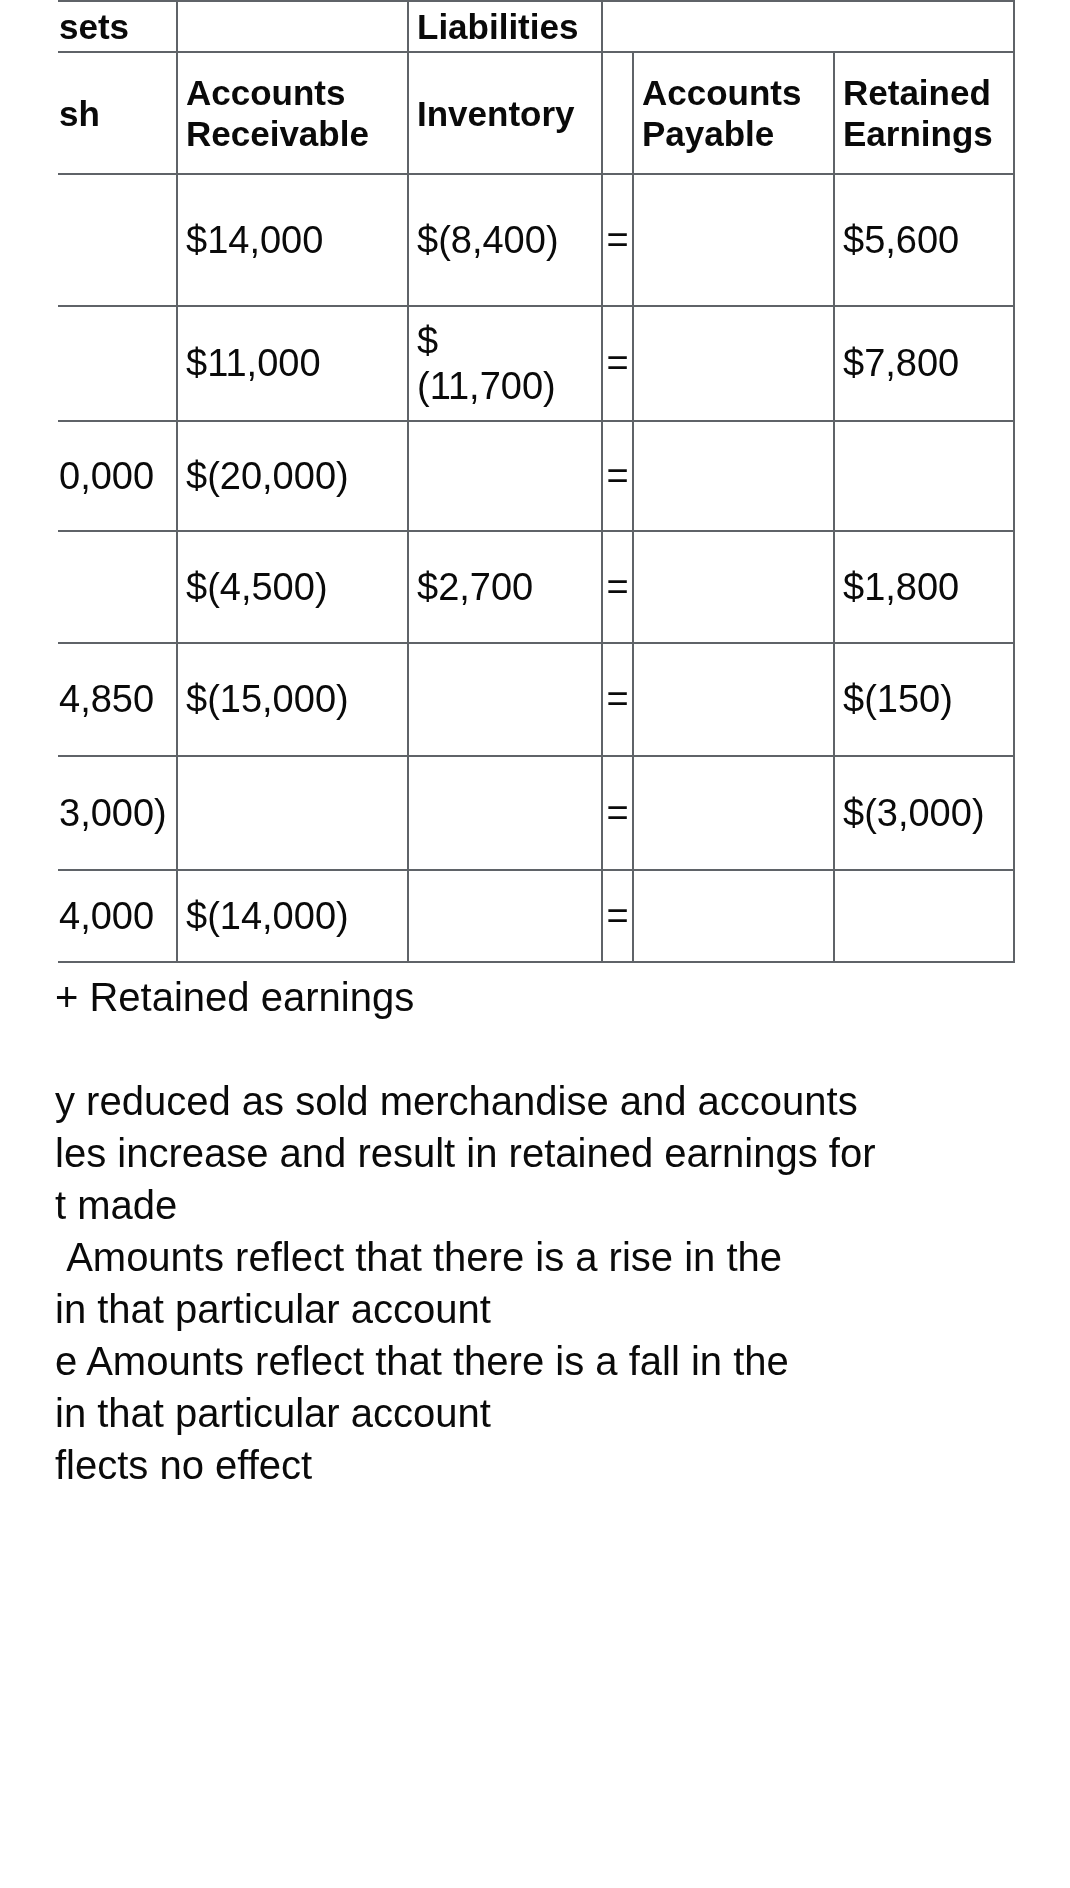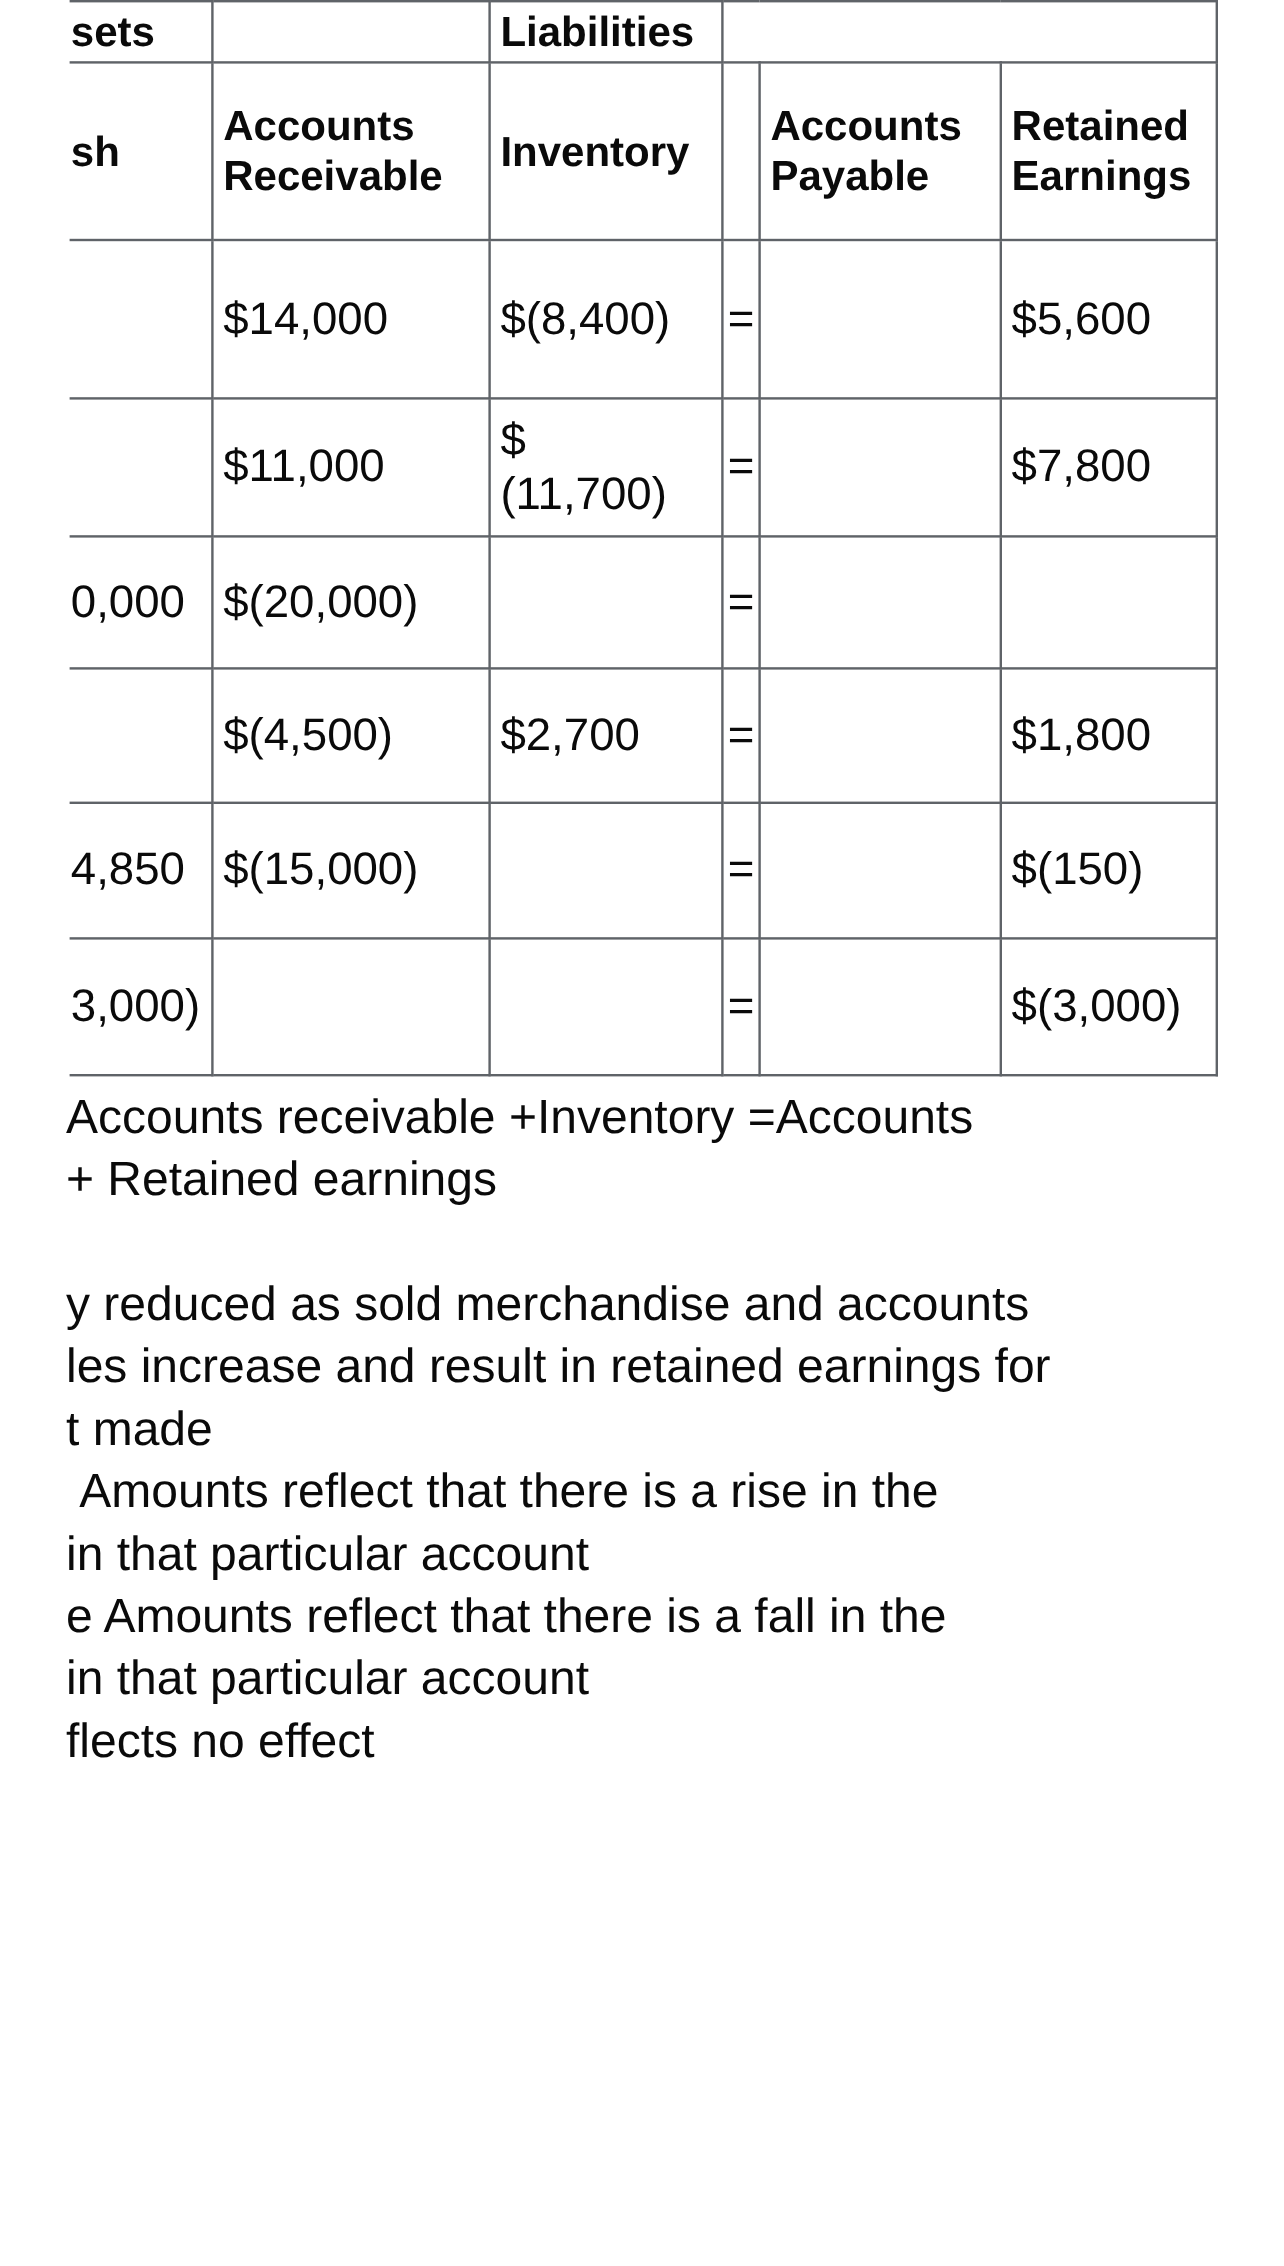--- a/index.html
+++ b/index.html
@@ -55,21 +55,21 @@
   table.effects th:first-child, table.effects td:first-child {
     border-left: none;
     padding-left: 1px;
   }
   table.effects .eq-cell {
     padding: 0;
     text-align: center;
   }
   
   table.effects tr:nth-child(1)  { height: 45px;  }
-  table.effects tr:nth-child(2)  { height: 148px; }
+  table.effects tr:nth-child(2)  { height: 122px; }
   table.effects tr:nth-child(3)  { height: 132px; }
   table.effects tr:nth-child(4)  { height: 115px; }
   table.effects tr:nth-child(5)  { height: 110px; }
   table.effects tr:nth-child(6)  { height: 112px; }
   table.effects tr:nth-child(7)  { height: 113px; }
   table.effects tr:nth-child(8)  { height: 114px; }
   table.effects tr:nth-child(9)  { height: 92px; }
   table.effects tr:nth-child(10) { height: 109px; }
 
   
@@ -151,25 +151,32 @@
         <td>$(150)</td>
       </tr>
       <tr>
         <td>3,000)</td>
         <td></td>
         <td></td>
         <td class="eq-cell">=</td>
         <td></td>
         <td>$(3,000)</td>
       </tr>
+      <tr>
+        <td>4,000</td>
+        <td>$(14,000)</td>
+        <td></td>
+        <td class="eq-cell">=</td>
+        <td></td>
+        <td></td>
+      </tr>
     </tbody>
   </table>
 
   <div class="equation">
-    <div class="line">Accounts receivable +Inventory =Accounts</div>
     <div class="line">+ Retained earnings</div>
   </div>
 
   <div class="notes">
     <div class="note">y reduced as sold merchandise and accounts</div>
     <div class="note">les increase and result in retained earnings for</div>
     <div class="note">t made</div>
     <div class="note"> Amounts reflect that there is a rise in the</div>
     <div class="note">in that particular account</div>
     <div class="note">e Amounts reflect that there is a fall in the</div>

